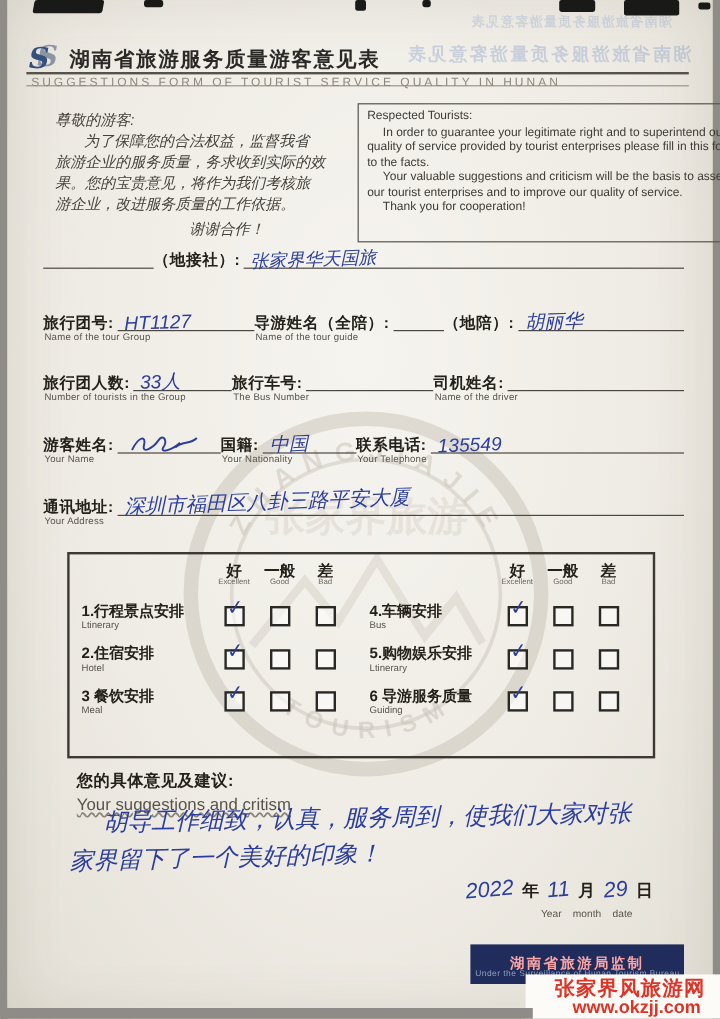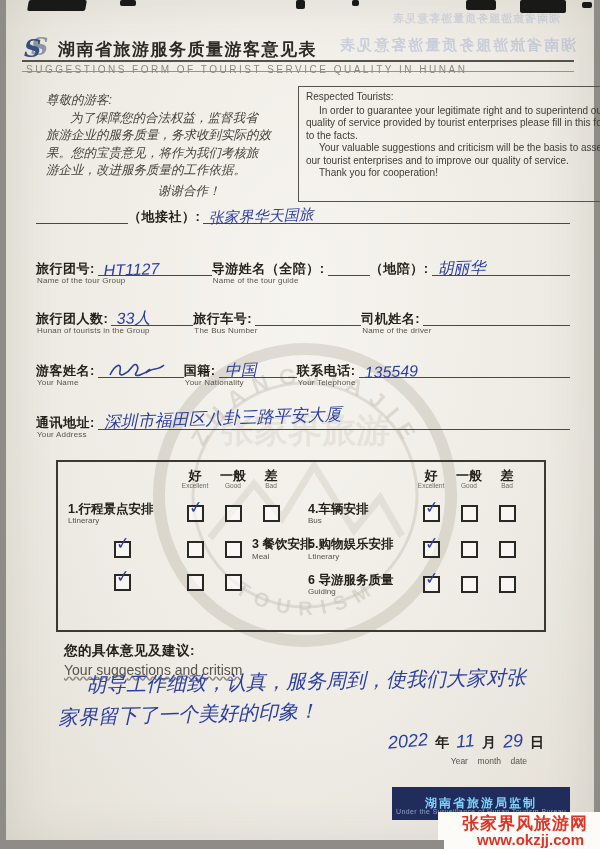--- a/index.html
+++ b/index.html
@@ -61,21 +61,21 @@
   .sug-hw1{position:absolute;left:86px;top:668px;font-size:20px;color:#2b3e9e;font-style:italic;white-space:nowrap;transform:rotate(-1deg);z-index:4;}
   .sug-hw2{position:absolute;left:58px;top:701px;font-size:20px;color:#2b3e9e;font-style:italic;white-space:nowrap;transform:rotate(-1.5deg);z-index:4;}
 
   
   .dateline{position:absolute;right:56px;top:731px;display:flex;align-items:baseline;gap:7px;z-index:3;}
   .hwd{color:#2b3e9e;font-size:18px;font-style:italic;display:inline-block;transform:rotate(-5deg);}
   .dlbl{font-size:14px;font-weight:bold;color:#232119;}
   .date-en{position:absolute;right:73px;top:756px;font-size:8.5px;color:#57534b;white-space:pre;z-index:3;}
 
   
-  .fbar{position:absolute;left:392px;top:787px;width:178px;height:33px;background:#202c5c;color:#7dd3fc;display:flex;align-items:center;justify-content:center;font-size:12px;font-weight:bold;letter-spacing:2px;z-index:5;}
+  .fbar{position:absolute;left:392px;top:787px;width:178px;height:33px;background:#202c5c;color:#fca5a5;display:flex;align-items:center;justify-content:center;font-size:12px;font-weight:bold;letter-spacing:2px;z-index:5;}
   .fen{position:absolute;left:396px;top:808px;font-size:7px;color:#93a0c0;letter-spacing:.4px;z-index:5;}
   .bstrip{position:absolute;left:438px;top:812px;width:162px;height:37px;background:#fcfbf8;z-index:5;}
   .site1{position:absolute;right:12px;top:812px;font-size:17px;font-weight:bold;color:#de3427;letter-spacing:1px;z-index:6;}
   .site2{position:absolute;right:16px;top:831px;font-size:15px;font-weight:bold;color:#de3427;z-index:6;}
   .bedge{position:absolute;left:0;top:840px;width:444px;height:9px;background:#8f8c87;z-index:5;}
 
   
   .seal{position:absolute;left:148px;top:338px;z-index:2;opacity:.5;}
 </style>
 </head>
@@ -163,21 +163,21 @@
     <div class="cn">（地陪）:</div>
   </div>
   <div class="wline grow">
     <span class="hw">胡丽华</span>
   </div>
 </div>
 
 <div class="frow" style="top:310px;">
   <div class="fld">
     <div class="cn">旅行团人数:</div>
-    <div class="en">Hunan of tourists in the Group</div>
+    <div class="en">Number of tourists in the Group</div>
   </div>
   <div class="wline" style="width:82px;">
     <span class="hw">33人</span>
   </div>
   <div class="fld">
     <div class="cn">旅行车号:</div>
     <div class="en">The Bus Number</div>
   </div>
   <div class="wline" style="width:106px;">
     <span class="hw"></span>
@@ -250,20 +250,24 @@
     <div>
         <div class="cb checked"></div>
       </div>
     <div>
         <div class="cb"></div>
       </div>
     <div>
         <div class="cb"></div>
       </div>
 
+    <div class="rl">
+        <div class="cn">2.住宿安排</div>
+        <div class="en">Hotel</div>
+      </div>
     <div>
         <div class="cb checked"></div>
       </div>
     <div>
         <div class="cb"></div>
       </div>
     <div>
         <div class="cb"></div>
       </div>
 

